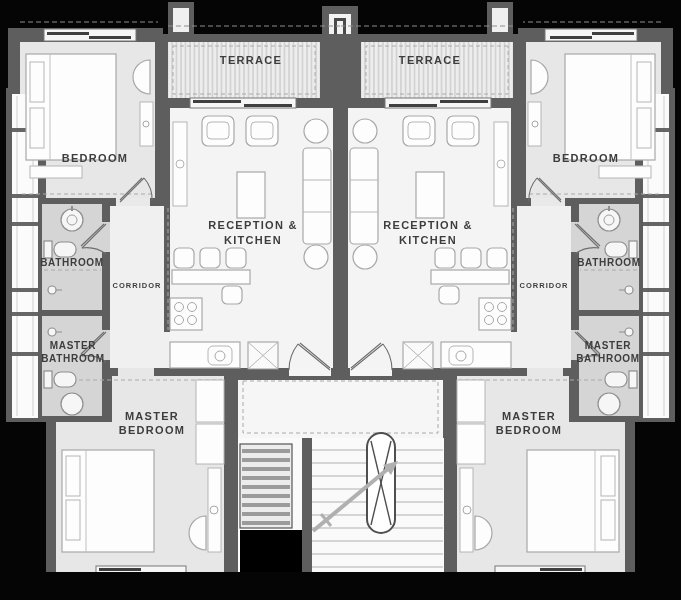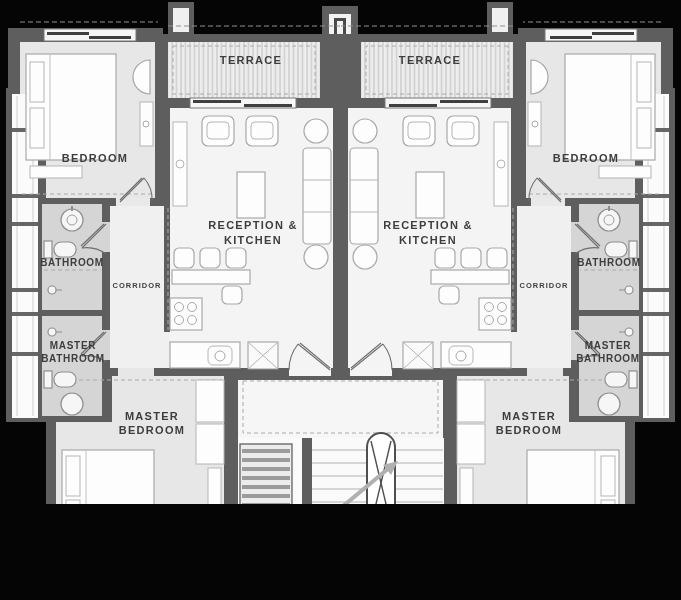--- a/index.html
+++ b/index.html
@@ -1,16 +1,16 @@
 <!DOCTYPE html>
 <html><head>
 <meta charset="utf-8">
 <style>
   html,body{margin:0;padding:0;background:#050505;}
-  .plan-wrap{width:681px;height:504px;position:relative;background:#050505;overflow:hidden;}
+  .plan-wrap{width:681px;height:572px;position:relative;background:#050505;overflow:hidden;}
   svg{display:block;}
   text{font-family:"Liberation Sans","DejaVu Sans",sans-serif;font-weight:bold;fill:#3d3d3d;}
   .room-label{font-size:11px;letter-spacing:1.3px;text-anchor:middle;}
   .small-label{font-size:10px;letter-spacing:0.7px;text-anchor:middle;}
   .tiny-label{font-size:7.5px;letter-spacing:1px;text-anchor:middle;}
   .furn{fill:#fdfdfd;stroke:#a8a8a8;stroke-width:1.2;}
   .furn-thin{fill:#fdfdfd;stroke:#b5b5b5;stroke-width:1;}
   .fixture{fill:#f6f6f6;stroke:#8f8f8f;stroke-width:1.2;}
   .doorarc{fill:none;stroke:#6e6e6e;stroke-width:1.1;}
   .dash{fill:none;stroke:#8f8f8f;stroke-width:1;stroke-dasharray:5 3;}

